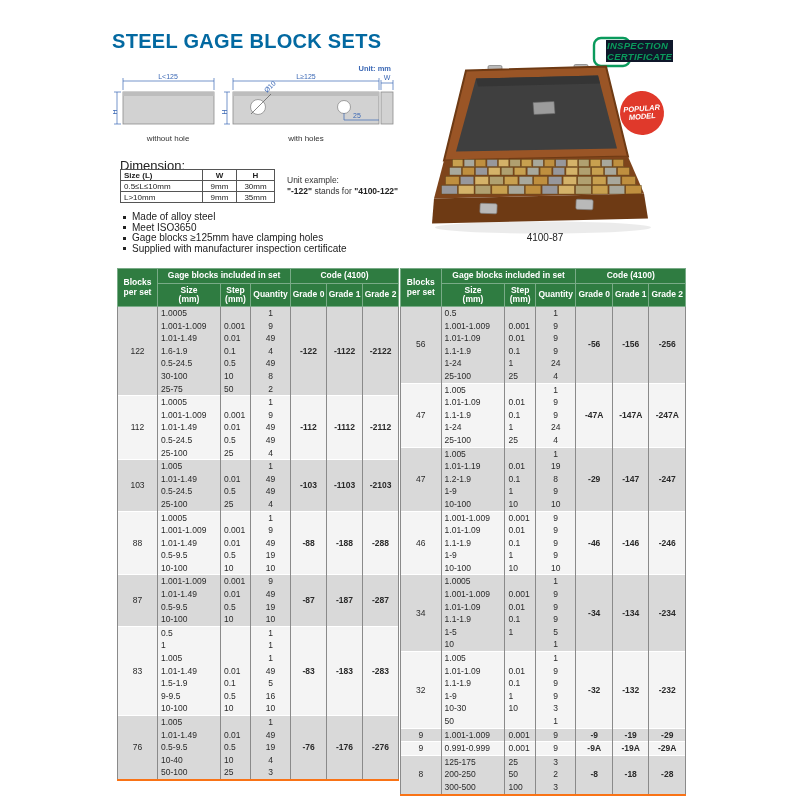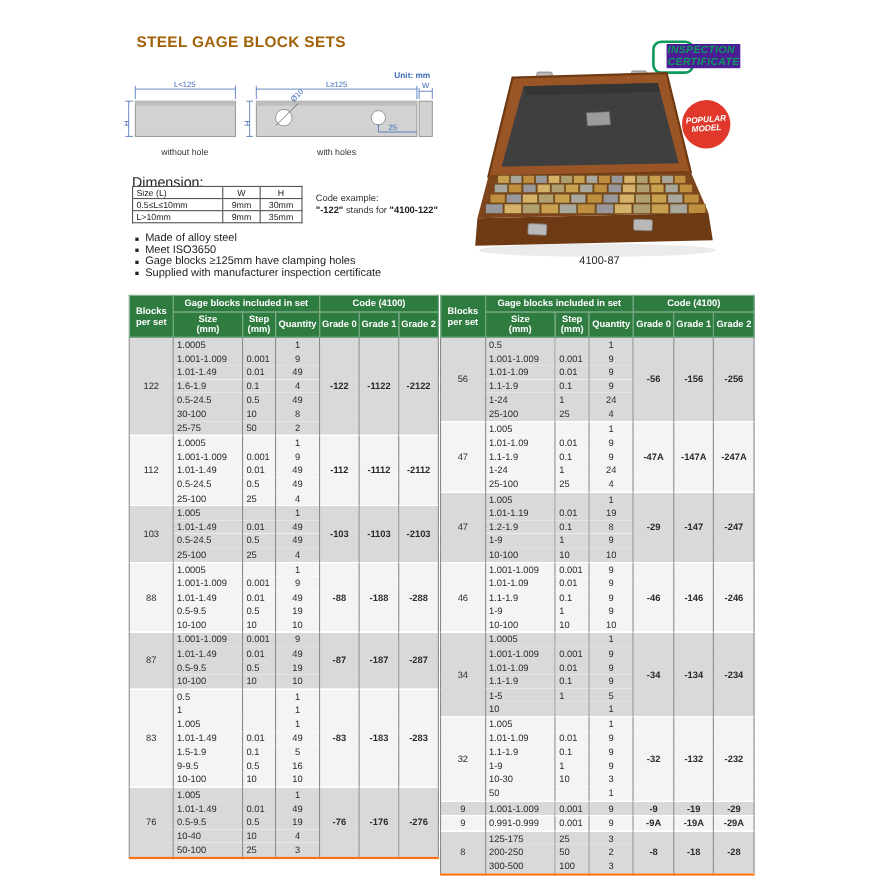--- a/index.html
+++ b/index.html
@@ -1,41 +1,41 @@
 <!DOCTYPE html>
 <html><head>
 <meta charset="utf-8">
 <style>
   * { margin:0; padding:0; box-sizing:border-box; }
   body { background:#fff; font-family:"Liberation Sans", sans-serif; }
   #page { position:relative; width:800px; height:800px; background:#fff; overflow:hidden; }
 
   
-  .title { position:absolute; left:124px; top:30px; font-size:14px; font-weight:bold;
-           color:#a16207; letter-spacing:.3px; }
+  .title { position:absolute; left:112px; top:30px; font-size:20px; font-weight:bold;
+           color:#0369a1; letter-spacing:.3px; }
 
   
   .cert { position:absolute; left:592px; top:35px; width:100px; height:36px; }
   .cert svg { position:absolute; left:0; top:0; }
-  .cert .txt { position:absolute; left:14px; top:5px; background:#4c1d95; padding:0 1px;
+  .cert .txt { position:absolute; left:14px; top:5px; background:#0f172a; padding:0 1px;
                color:#0a9a5c; font-weight:bold; font-style:italic; font-size:9.5px;
                line-height:11px; letter-spacing:.3px; }
 
   
   .diagram { position:absolute; left:113px; top:60px; width:300px; height:95px; }
   svg text { font-family:"Liberation Sans", sans-serif; }
   .dimtxt { fill:#3b68b5; font-size:7px; }
   .captxt { fill:#333; font-size:8px; }
   .unit { fill:#3b68b5; font-size:7.5px; font-weight:bold; }
 
   
   .dim-label { position:absolute; left:120px; top:158px; font-size:13px; color:#222; }
   .dim-table { position:absolute; left:120px; top:169px; border-collapse:collapse; font-size:8px; color:#222; }
   .dim-table th, .dim-table td { border:1px solid #555; height:11px; padding:0 3px; font-weight:normal; }
-  .dim-table th { font-weight:normal; }
+  .dim-table th { font-weight:bold; }
   .dim-table .c0 { width:82px; text-align:left; }
   .dim-table .c1 { width:34px; text-align:center; }
   .dim-table .c2 { width:38px; text-align:center; }
 
   
   .code-ex { position:absolute; left:287px; top:175px; font-size:8.5px; color:#333; line-height:11px; }
   .code-ex b { color:#222; }
 
   
   .features { position:absolute; left:122px; top:212px; list-style:none; font-size:10px; color:#222; }
@@ -163,21 +163,21 @@
         </tr>
         <tr>
           <td class="c0">L&gt;10mm</td>
           <td class="c1">9mm</td>
           <td class="c2">35mm</td>
         </tr>
       </tbody>
   </table>
 
   <div class="code-ex">
-    <div>Code example:</div>
+    <div>Unit example:</div>
     <div><b>"-122"</b><span> stands for </span><b>"4100-122"</b></div>
   </div>
 
   <ul class="features">
       <li>Made of alloy steel</li>
       <li>Meet ISO3650</li>
       <li>Gage blocks ≥125mm have clamping holes</li>
       <li>Supplied with manufacturer inspection certificate</li>
     </ul>
 

